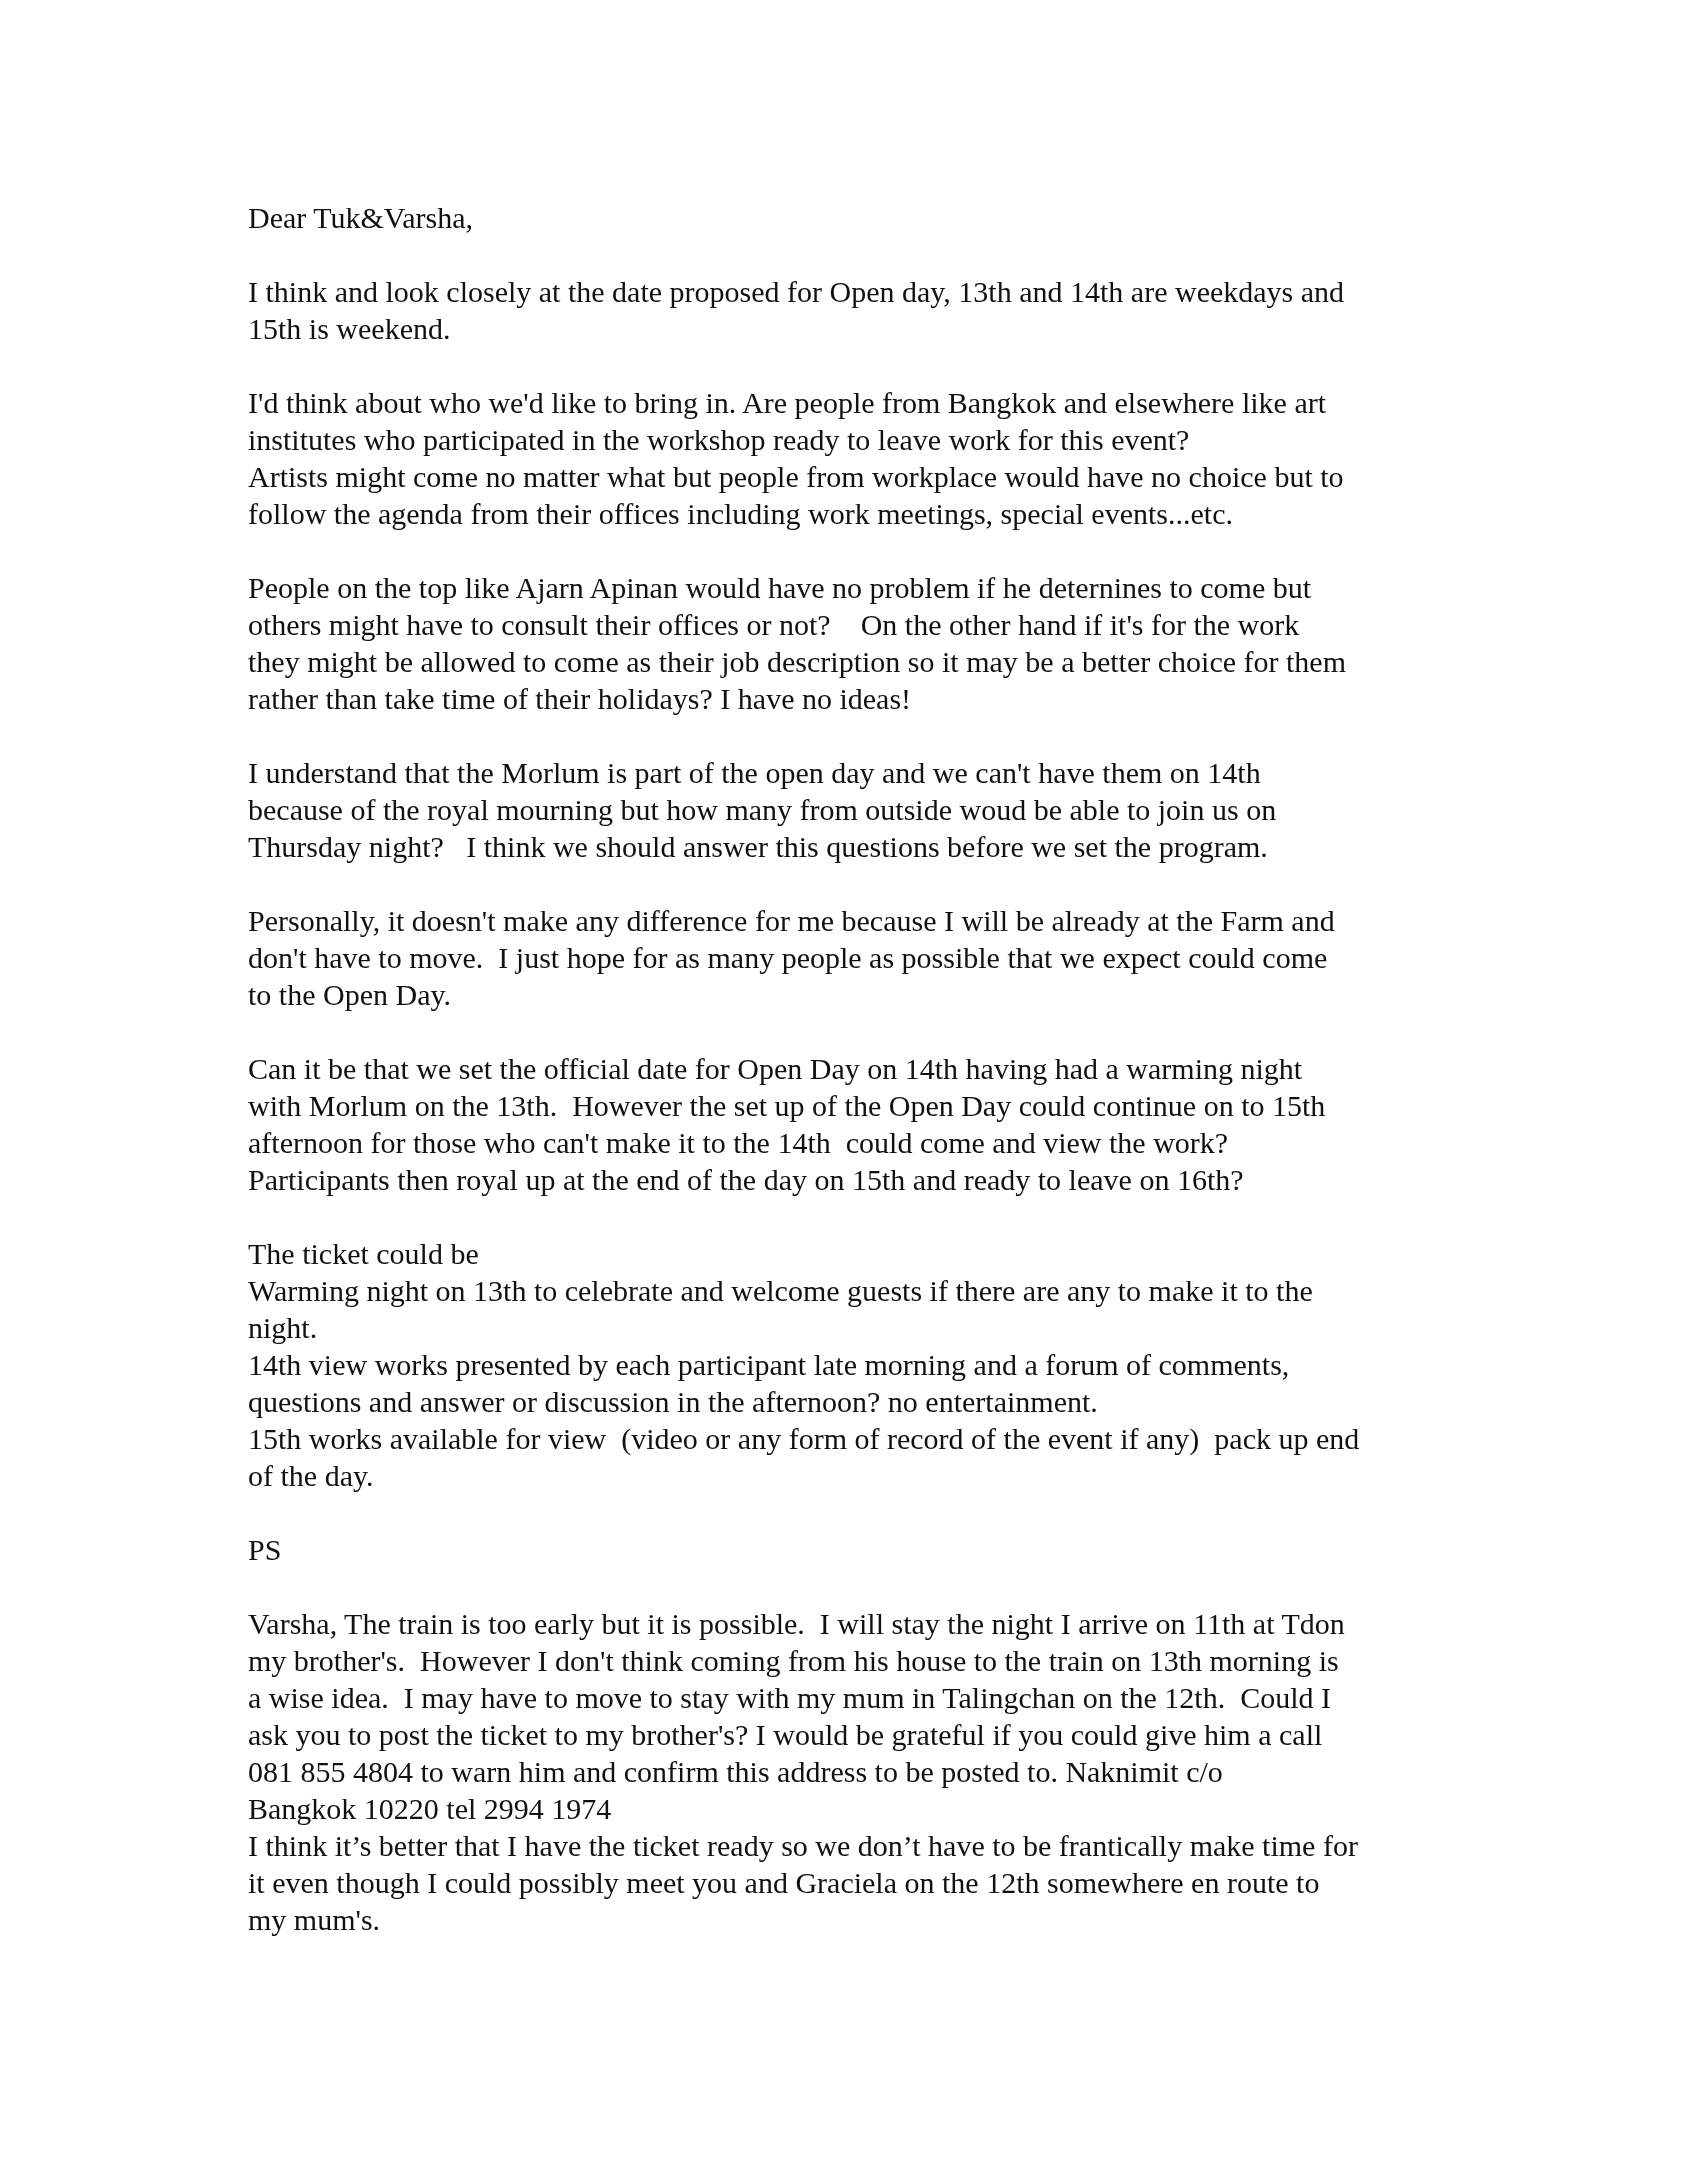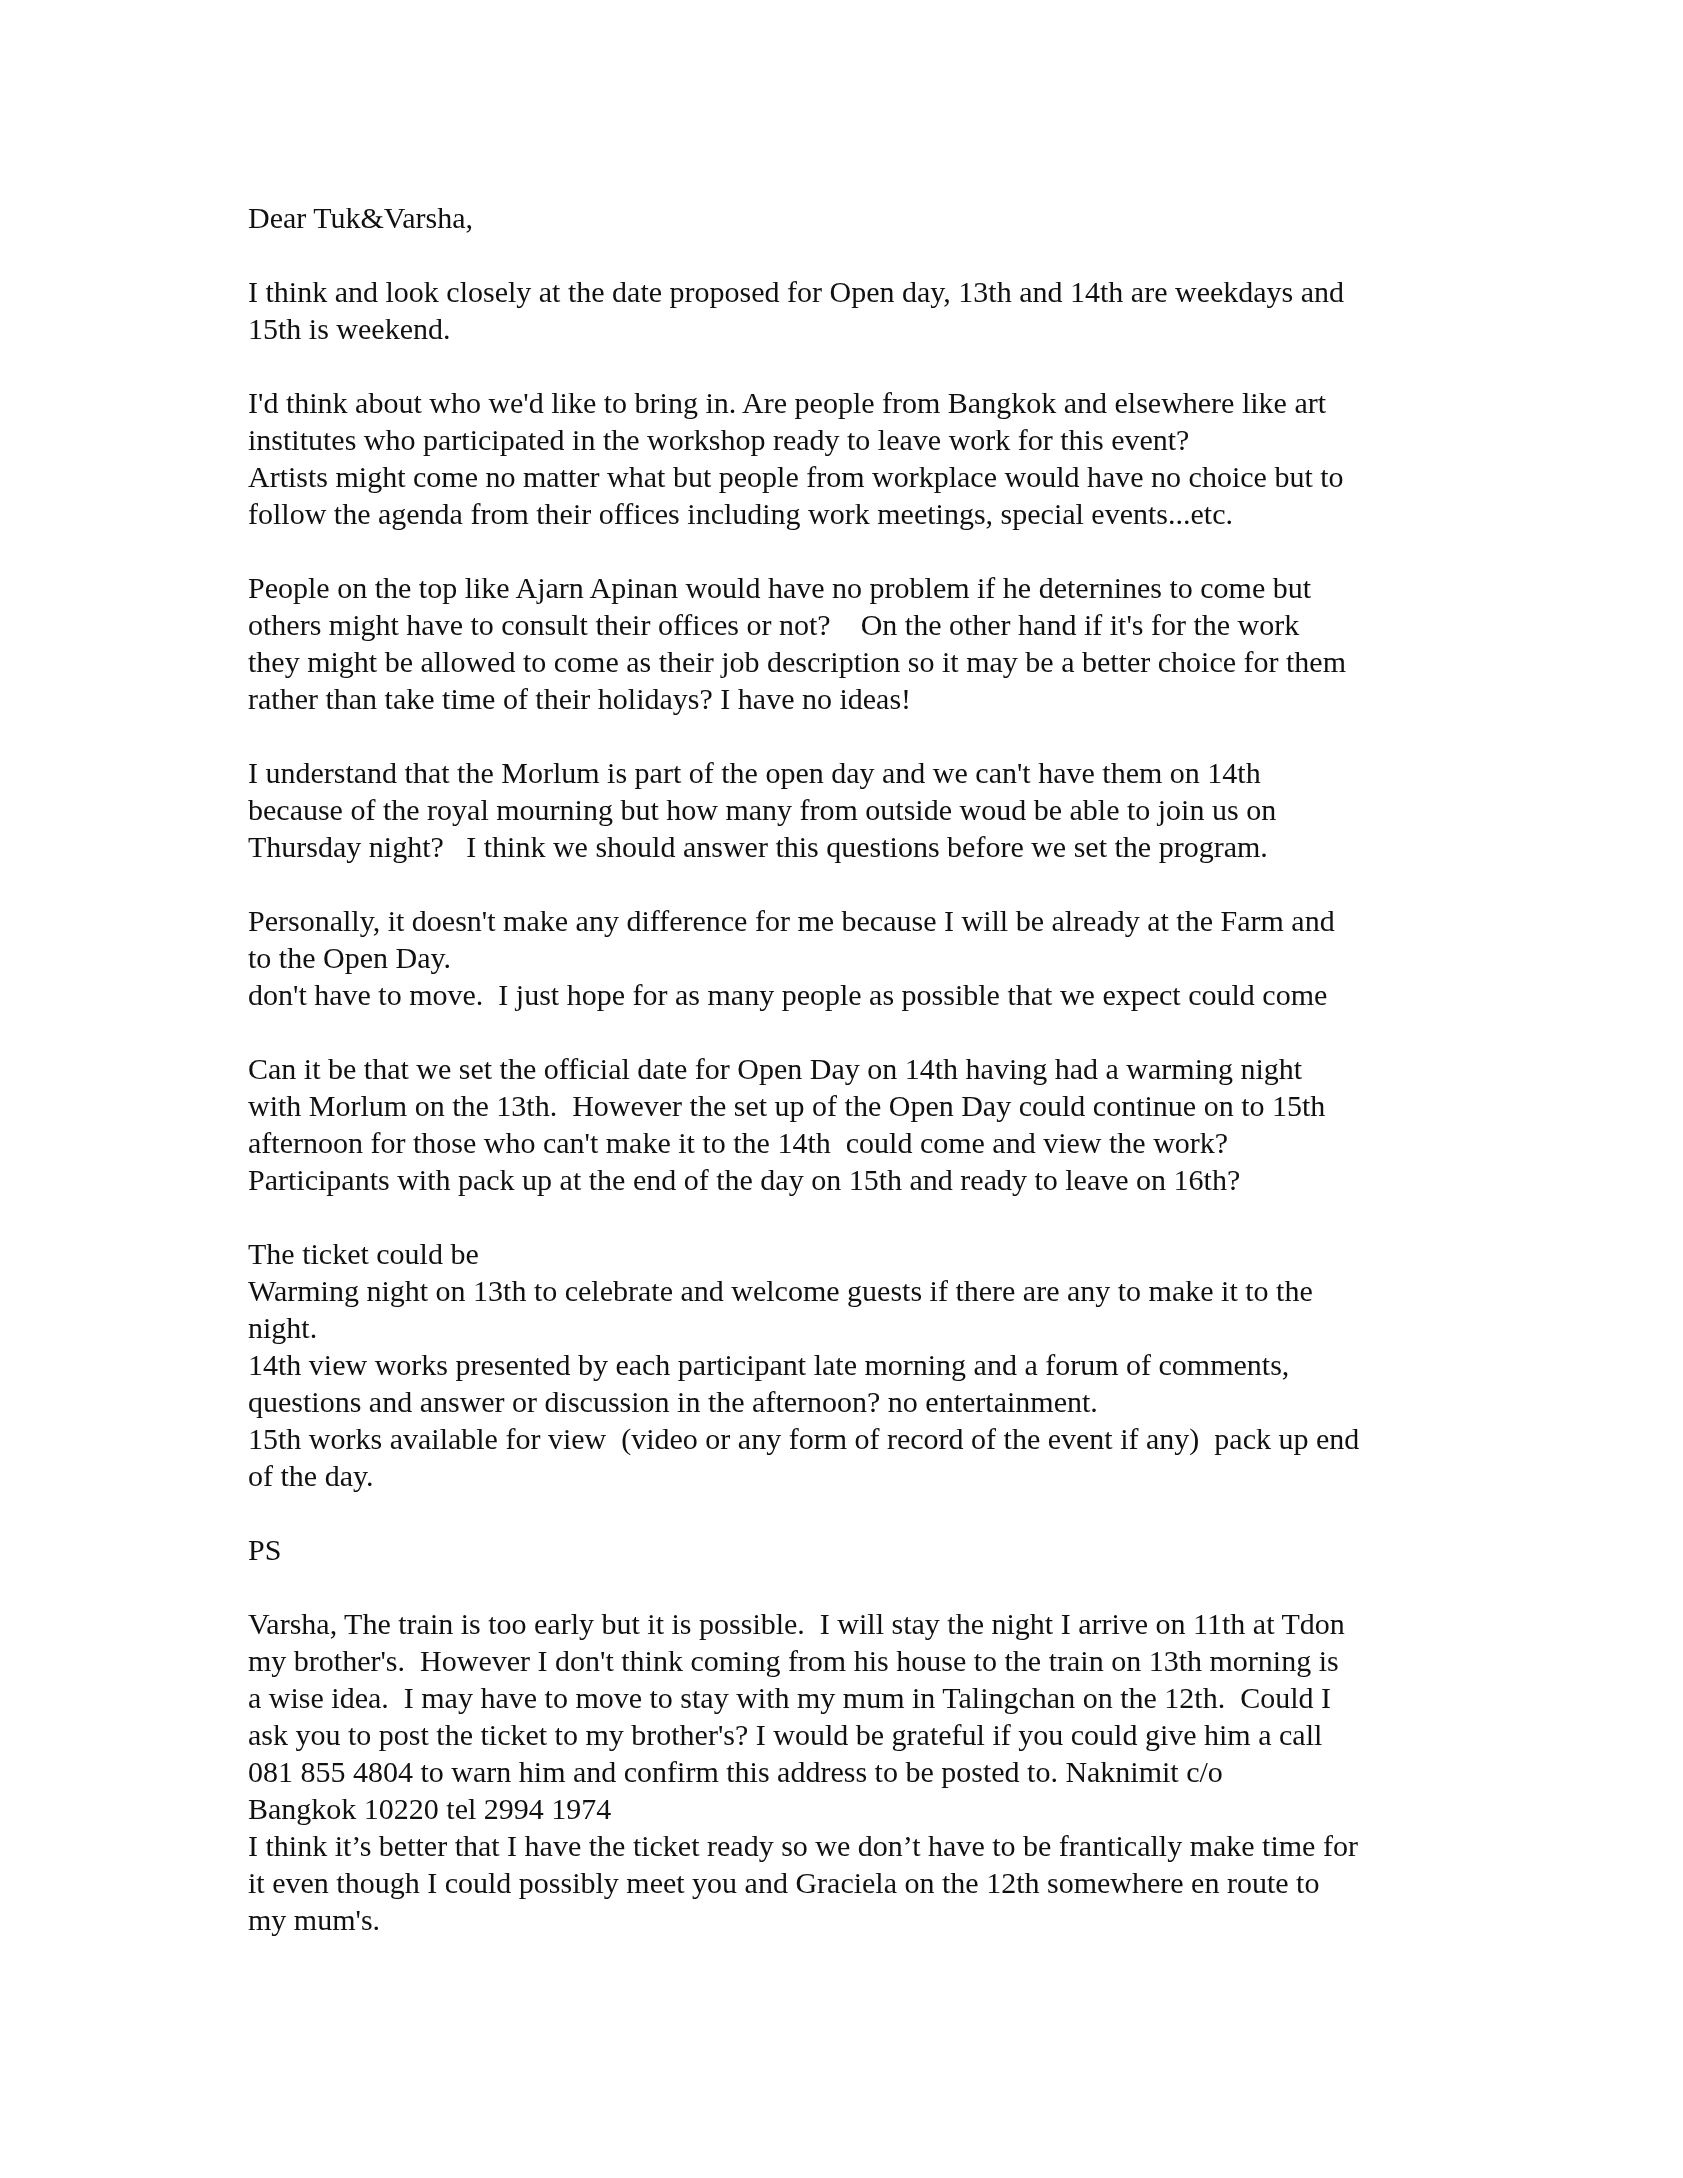--- a/index.html
+++ b/index.html
@@ -47,30 +47,30 @@
 
     <div>
       <span class="line">I understand that the Morlum is part of the open day and we can't have them on 14th</span>
       <span class="line">because of the royal mourning but how many from outside woud be able to join us on</span>
       <span class="line">Thursday night?   I think we should answer this questions before we set the program.</span>
     </div>
     <span class="blank"></span>
 
     <div>
       <span class="line">Personally, it doesn't make any difference for me because I will be already at the Farm and</span>
+      <span class="line">don't have to move.  I just hope for as many people as possible that we expect could come</span>
       <span class="line">to the Open Day.</span>
-      <span class="line">don't have to move.  I just hope for as many people as possible that we expect could come</span>
     </div>
     <span class="blank"></span>
 
     <div>
       <span class="line">Can it be that we set the official date for Open Day on 14th having had a warming night</span>
       <span class="line">with Morlum on the 13th.  However the set up of the Open Day could continue on to 15th</span>
       <span class="line">afternoon for those who can't make it to the 14th  could come and view the work?</span>
-      <span class="line">Participants with pack up at the end of the day on 15th and ready to leave on 16th?</span>
+      <span class="line">Participants then royal up at the end of the day on 15th and ready to leave on 16th?</span>
     </div>
     <span class="blank"></span>
 
     <div>
       <span class="line">The ticket could be</span>
       <span class="line">Warming night on 13th to celebrate and welcome guests if there are any to make it to the</span>
       <span class="line">night.</span>
       <span class="line">14th view works presented by each participant late morning and a forum of comments,</span>
       <span class="line">questions and answer or discussion in the afternoon? no entertainment.</span>
       <span class="line">15th works available for view  (video or any form of record of the event if any)  pack up end</span>

